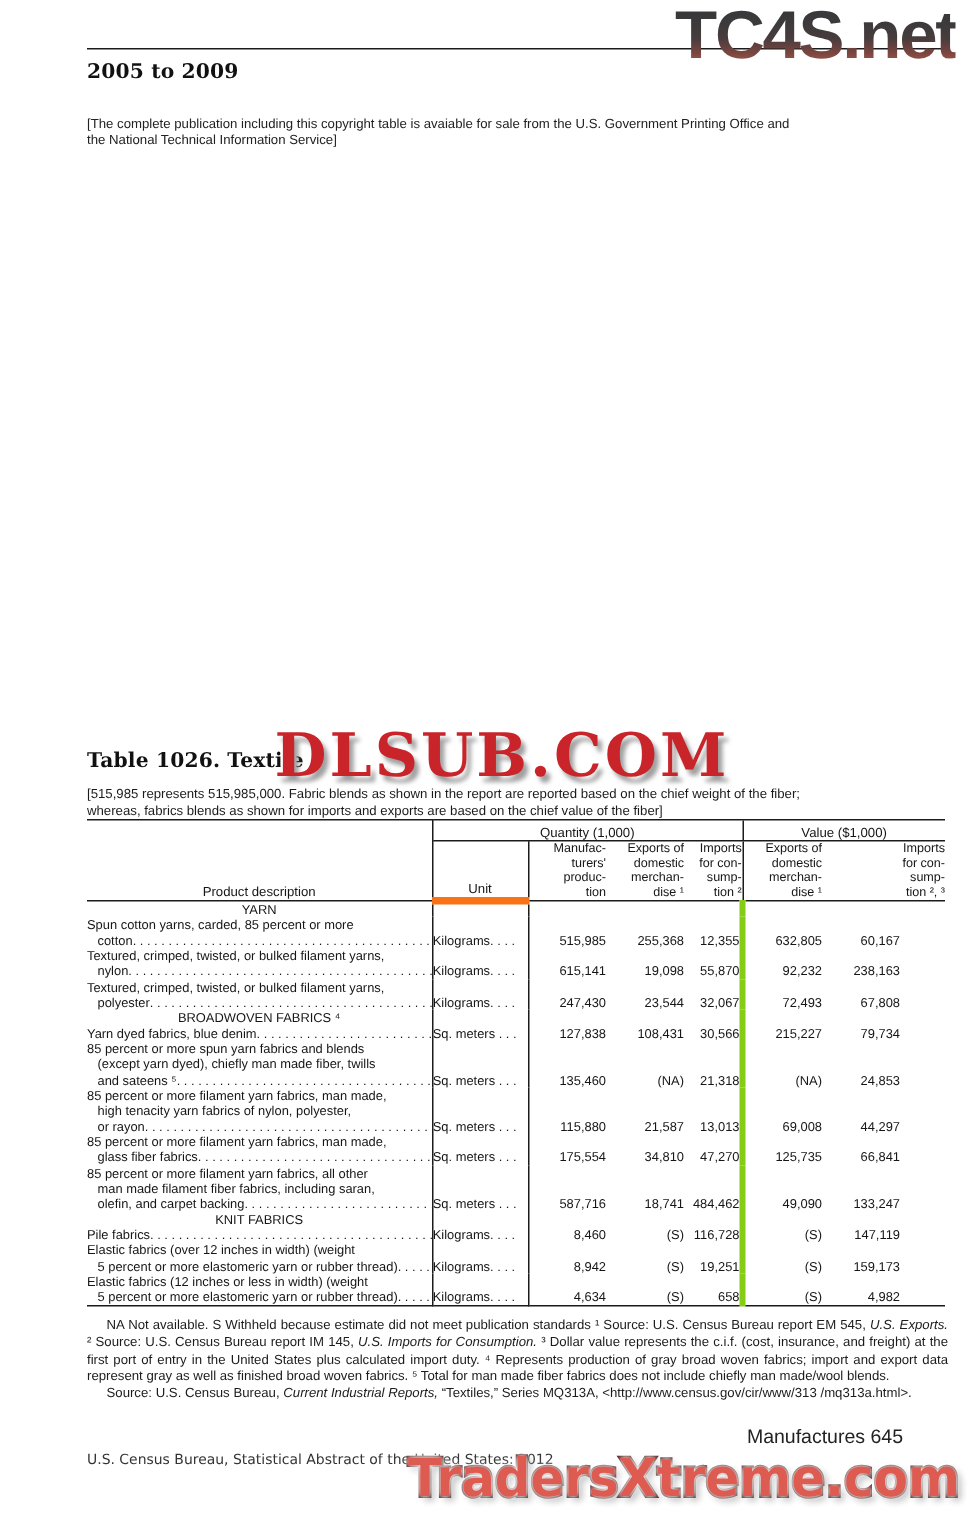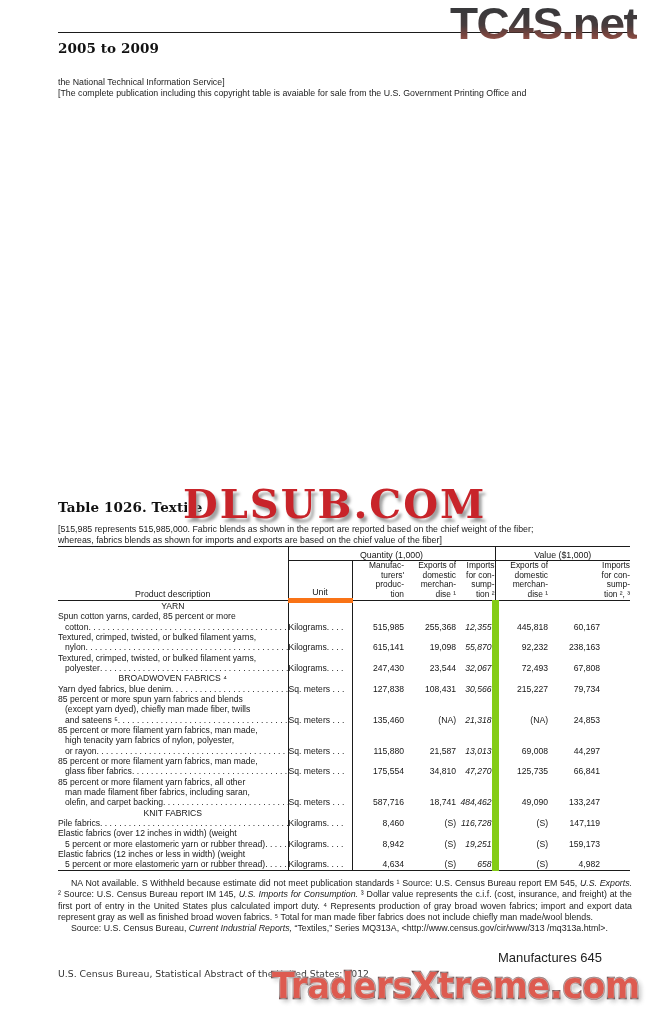--- a/index.html
+++ b/index.html
@@ -54,21 +54,21 @@
   td.h-span.vsep{border-left:1px solid #1b1b1b;}
   td.h-sub{border-bottom:1px solid #1b1b1b;text-align:right;vertical-align:bottom;
     font-size:8.4px;line-height:9.7px;padding:2px 2px 1px 0;margin-left:20px;}
   td.h-unit{border-right:1px solid #1b1b1b;border-bottom:5px solid #f97316;
     text-align:center;vertical-align:middle;font-size:8.8px;}
   td.h-sub.sep{border-right:1px solid #1b1b1b;}
   td.pd{border-right:1px solid #1b1b1b;padding-left:1px;vertical-align:bottom;}
   td.pd.sec{text-align:center;vertical-align:middle;padding-left:0;}
   td.unit{border-right:1px solid #1b1b1b;padding-left:4px;white-space:nowrap;}
   td.num{text-align:right;padding-right:2px;white-space:nowrap;}
-  td.num.sep{border-right:7px solid #84cc16;font-style:italic;}
+  td.num.sep{border-right:4px solid #84cc16;}
   td.num.last{padding-right:30px;}
   tr.tbot td{border-bottom:1.5px solid #1b1b1b;}
   .dl{white-space:nowrap;}
   .dl.cont{padding-left:7px;}
   .dl.last{display:flex;}
   .dl.last .t{white-space:pre;flex:0 0 auto;}
   .dl.last .lead{flex:1 1 auto;overflow:hidden;white-space:nowrap;}
   
   .footnotes{top:878px;left:58px;width:574px;font-size:8.8px;line-height:11.3px;
     text-align:justify;color:#1b1b1b;}
@@ -83,22 +83,22 @@
 
 <div class="page">
 
   <div class="abs top-rule"></div>
 
   <div class="abs t1025 tbl-title">
     <div>2005 to 2009</div>
   </div>
 
   <div class="abs t1025-note small-note">
+    <div>[The complete publication including this copyright table is avaiable for sale from the U.S. Government Printing Office and</div>
     <div>the National Technical Information Service]</div>
-    <div>[The complete publication including this copyright table is avaiable for sale from the U.S. Government Printing Office and</div>
   </div>
 
   <div class="abs wm wm-top">TC4S.net</div>
 
   <div class="abs t1026-title tbl-title">Table 1026. Textile</div>
 
   <div class="abs wm wm-mid">DLSUB.COM</div>
 
   <div class="abs t1026-note">
     <div>[515,985 represents 515,985,000. Fabric blends as shown in the report are reported based on the chief weight of the fiber;</div>
@@ -171,21 +171,21 @@
               <div class="dl">Spun cotton yarns, carded, 85 percent or more</div>
               <div class="dl cont last">
                 <span class="t">cotton</span>
                 <span class="lead"> . . . . . . . . . . . . . . . . . . . . . . . . . . . . . . . . . . . . . . . . . . . . . . . . . . . . . . . . . . . . . . . . . . . . . . . . . . . . . . . . </span>
               </div>
             </td>
             <td class="unit">Kilograms. . . .</td>
             <td class="num">515,985</td>
             <td class="num">255,368</td>
             <td class="num sep">12,355</td>
-            <td class="num">445,818</td>
+            <td class="num">632,805</td>
             <td class="num last">60,167</td>
           </tr>
           <tr>
             <td class="pd">
               <div class="dl">Textured, crimped, twisted, or bulked filament yarns,</div>
               <div class="dl cont last">
                 <span class="t">nylon</span>
                 <span class="lead"> . . . . . . . . . . . . . . . . . . . . . . . . . . . . . . . . . . . . . . . . . . . . . . . . . . . . . . . . . . . . . . . . . . . . . . . . . . . . . . . . </span>
               </div>
             </td>

